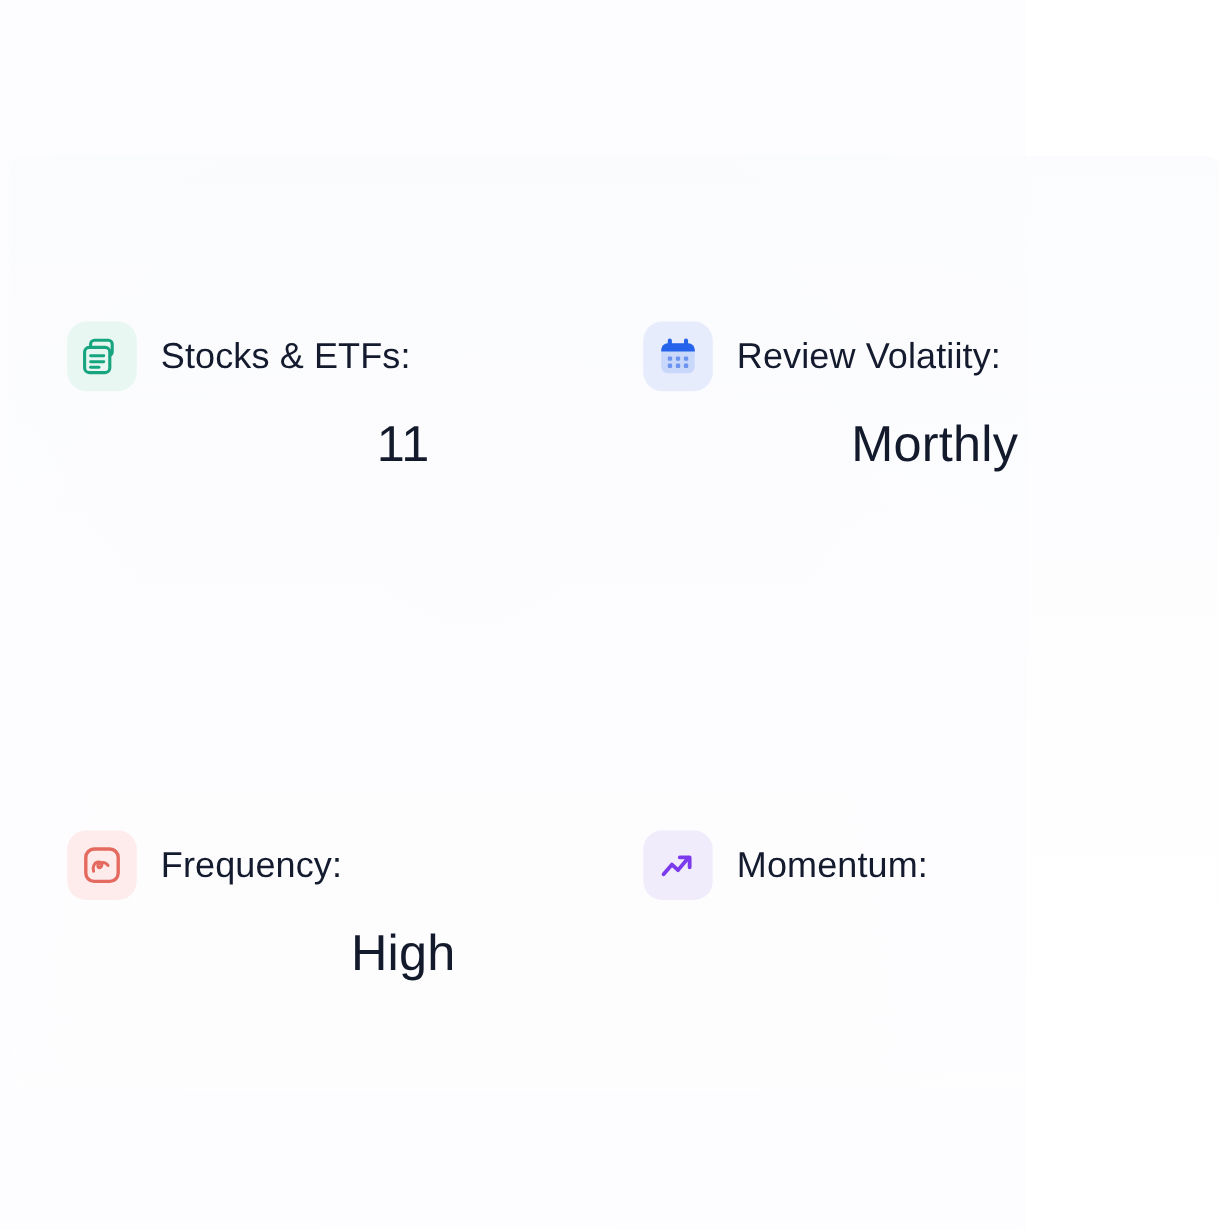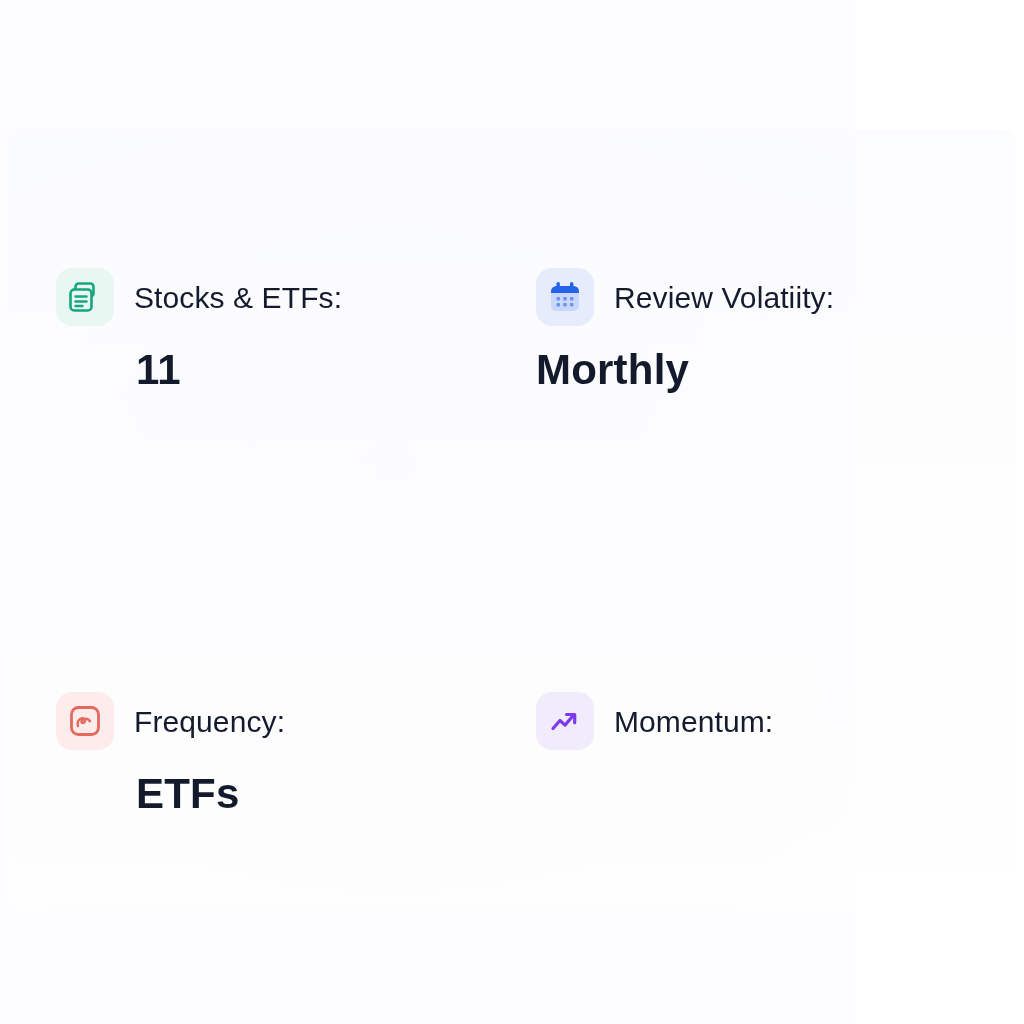--- a/index.html
+++ b/index.html
@@ -15,20 +15,21 @@
     background: #ffffff;
   }
 
   .canvas {
     position: relative;
     width: 855px;
     height: 1024px;
     background:
       radial-gradient(ellipse 70% 55% at 46% 46%, #fbfbfe 0%, #fcfcfe 55%, #fdfdff 100%),
       linear-gradient(160deg, #fdfdfe 0%, #fafbfd 40%, #fcfcfe 100%);
+    text-align: center;
   }
 
   
   .panel {
     position: absolute;
     left: 8px;
     top: 130px;
     width: 1008px;
     height: 780px;
     background: linear-gradient(180deg, rgba(250,251,253,0.75) 0%, rgba(253,253,255,0.55) 60%, rgba(255,255,255,0.3) 100%);
@@ -90,21 +91,21 @@
   }
 
   .stat-value {
     margin-top: 20px;
     font-size: 42px;
     line-height: 1.15;
     color: #131a2c;
     letter-spacing: 0.2px;
     white-space: nowrap;
   }
-  .stat-value.bold   { font-weight: 700; }
+  .stat-value.bold   { font-weight: 400; }
   .stat-value.normal { font-weight: 400; }
 
   
   .col-left  .stat-value { margin-left: 80px; }
   .col-right .stat-value { margin-left: 0px; }
 </style>
 </head>
 <body>
 
 <div class="canvas">
@@ -154,21 +155,21 @@
     <div class="stat col-left r2">
       <div class="stat-head">
         <div class="icon-badge badge-red">
           <svg width="38" height="38" viewBox="0 0 38 38" fill="none">
             <rect x="5.5" y="5.5" width="27" height="27" rx="7" stroke="#e4695e" stroke-width="2.8"></rect>
             <path d="M12 24c-1.2-3.6 0.6-7 3.4-7.6 2.3-0.5 3.9 1.1 3.4 3-0.4 1.6-2.2 2.1-3 1.1-0.8-1 0-2.6 1.6-3.3 2.2-1 5.1-0.2 6.6 2" stroke="#e4695e" stroke-width="2.5" stroke-linecap="round" fill="none"></path>
           </svg>
         </div>
         <div class="stat-label">Frequency:</div>
       </div>
-      <div class="stat-value bold">ETFs</div>
+      <div class="stat-value bold">High</div>
     </div>
 
     <div class="stat col-right r2">
       <div class="stat-head">
         <div class="icon-badge badge-purple">
           <svg width="38" height="38" viewBox="0 0 38 38" fill="none">
             <path d="M7 26.5l7-8 5 4.6 8-9.4" stroke="#7c3aed" stroke-width="3.2" stroke-linecap="round" stroke-linejoin="round" fill="none"></path>
             <path d="M20.5 12.5h8.2v8.2" stroke="#7c3aed" stroke-width="3.2" stroke-linecap="round" stroke-linejoin="round" fill="none"></path>
           </svg>
         </div>

